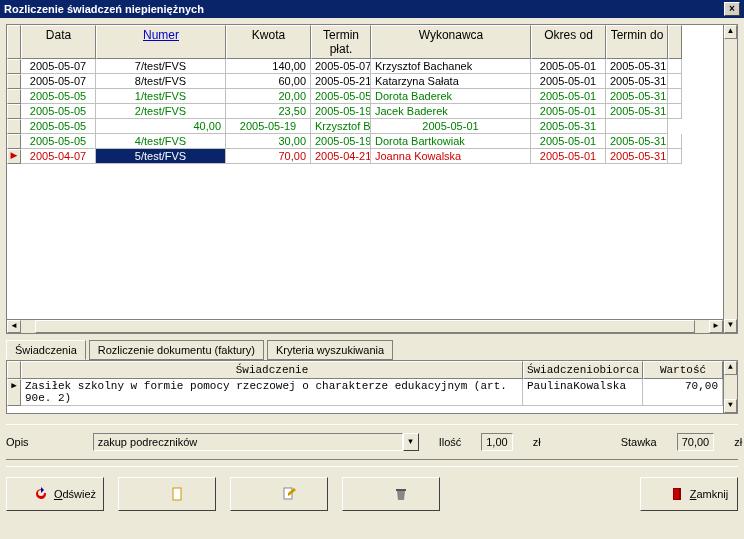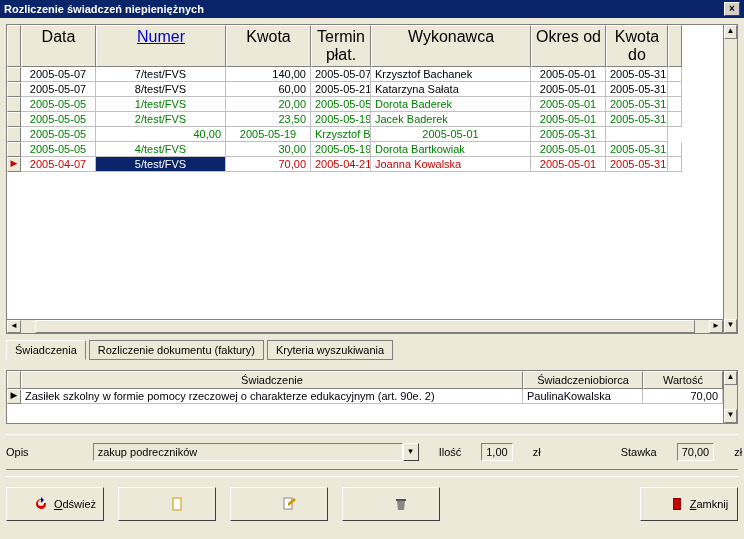--- a/index.html
+++ b/index.html
@@ -43,21 +43,21 @@
   .grid-head, .grid-row {
     display:grid;
     grid-template-columns: 14px 75px 130px 85px 60px 160px 75px 62px 14px;
   }
   .grid-head > div {
     background:#ece9d8;
     border: 1px solid;
     border-color: #fff #808080 #808080 #fff;
     text-align:center;
     padding:2px 0;
-    font-size:16px;
+    font-size:12px;
   }
   .grid-head .sorted { color:#0000cc; text-decoration:underline; }
   .grid-body { flex:1; overflow:auto; background:#fff; }
   .grid-row > div {
     border-right:1px solid #c0c0c0;
     border-bottom:1px solid #c0c0c0;
     padding:1px 4px;
     white-space:nowrap;
     overflow:hidden;
   }
@@ -84,25 +84,26 @@
   .tab {
     background:#ece9d8;
     border:1px solid #808080;
     border-bottom:1px solid #ece9d8;
     padding:3px 8px;
     position:relative;
   }
   .tab.inactive { border-bottom:1px solid #808080; background:#ece9d8; }
   .tab.active { border-top:1px solid #fff; border-left:1px solid #fff; }
   .detail-grid-wrap {
-    margin-top:10px;
+    margin-top:0;
     border:1px solid #808080;
     background:#fff;
     height:54px;
     display:flex;
+    font-family:Liberation Mono, monospace;
   }
   .detail-inner{ flex:1; display:flex; flex-direction:column;}
   .dg-head, .dg-row { display:grid; grid-template-columns: 14px 1fr 120px 80px; }
   .dg-head > div {
     background:#ece9d8;
     border:1px solid; border-color:#fff #808080 #808080 #fff;
     text-align:center; padding:2px 0;
   }
   .dg-row > div {
     border-right:1px solid #c0c0c0;
@@ -150,21 +151,21 @@
   <div class="grid-wrap" style="display:flex;flex-direction:row;">
     <div style="flex:1;display:flex;flex-direction:column;">
       <div class="grid-head">
         <div></div>
         <div>Data</div>
         <div class="sorted">Numer</div>
         <div>Kwota</div>
         <div>Termin płat.</div>
         <div>Wykonawca</div>
         <div>Okres od</div>
-        <div>Kwota do</div>
+        <div>Termin do</div>
         <div></div>
       </div>
       <div class="grid-body" id="grid-body">
           <div class="grid-row color-black">
             <div class="rowhead marker"></div>
             <div class="ctr">2005-05-07</div>
             <div class="ctr">7/test/FVS</div>
             <div class="num">140,00</div>
             <div class="ctr">2005-05-07</div>
             <div class="">Krzysztof Bachanek</div>

